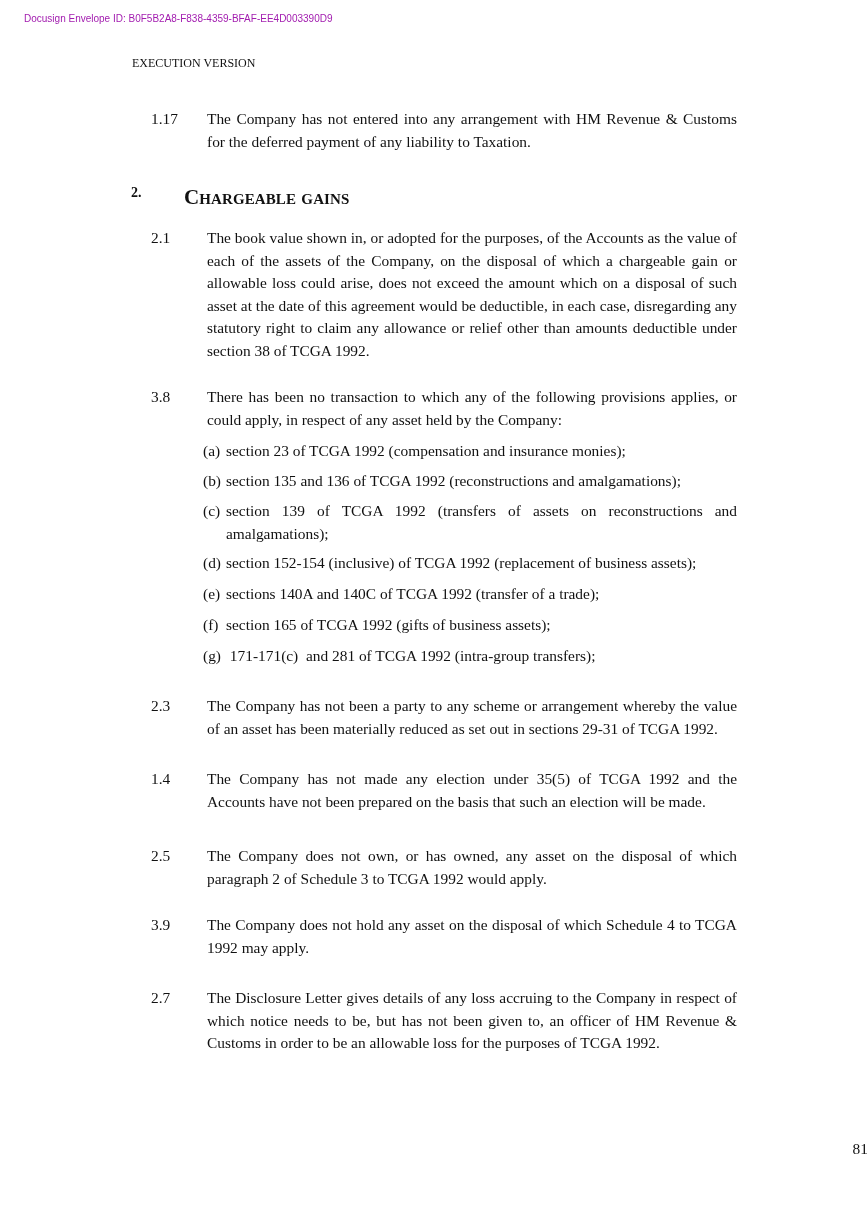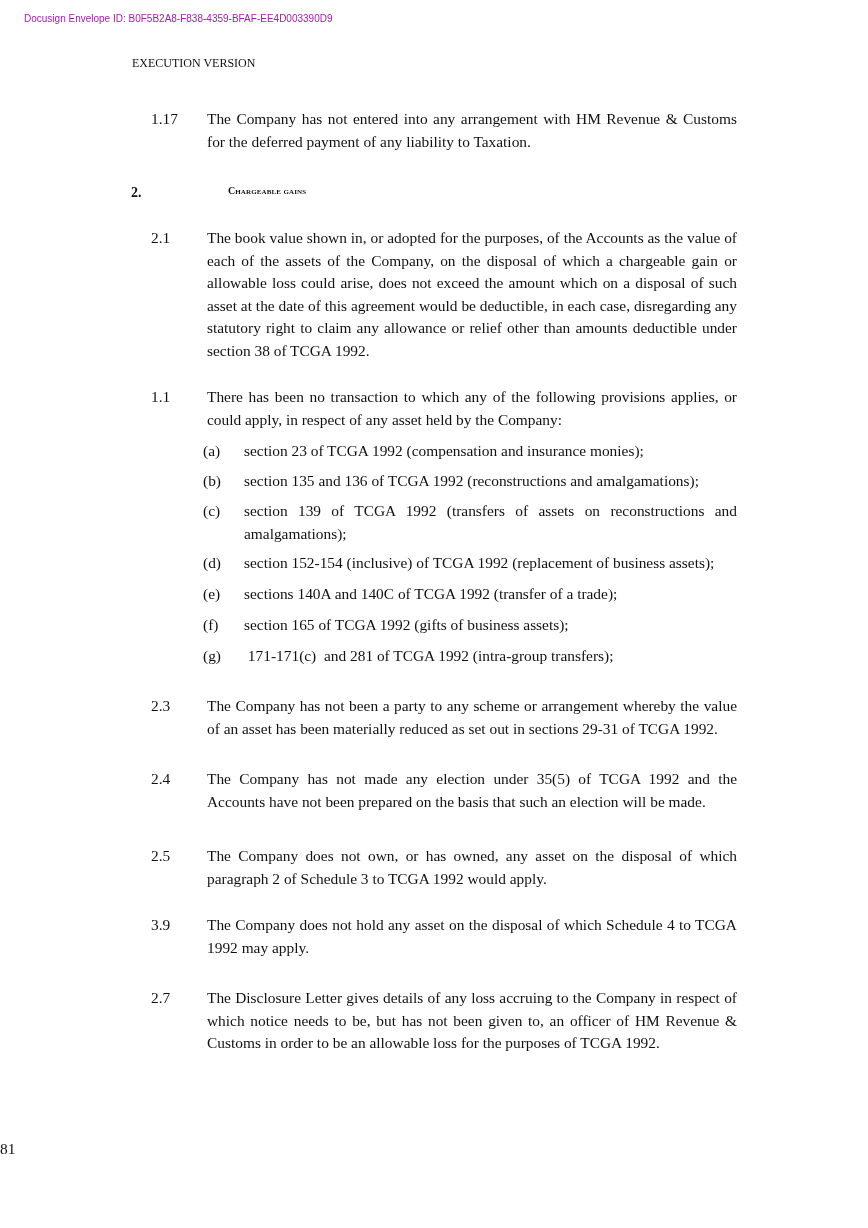--- a/index.html
+++ b/index.html
@@ -5,25 +5,25 @@
   html, body { margin: 0; padding: 0; background: #ffffff; }
   body { width: 868px; height: 1228px; position: relative; overflow: hidden; color: #111; }
   .envelope { position: absolute; left: 24px; top: 13px; font-family: "Liberation Sans", sans-serif; font-size: 10px; color: #a21caf; }
   .serif { font-family: "Liberation Serif", serif; }
   .exec { position: absolute; left: 132px; top: 56px; font-size: 12px; }
   .para { position: absolute; left: 131px; width: 606px; font-size: 15.4px; line-height: 22.5px; }
   .para .num { position: absolute; left: 0; top: 0; margin-left: 20px; }
   .para .text { margin-left: 76px; text-align: justify; text-align-last: left; }
   .heading { position: absolute; left: 131px; top: 185px; font-size: 14px; font-weight: bold; }
   .heading .hnum { position: absolute; left: 0; }
-  .heading .htitle { position: absolute; left: 53px; white-space: nowrap; font-variant: small-caps; font-size: 10px; letter-spacing: 0.1px; margin-left: 44px; }
+  .heading .htitle { position: absolute; left: 53px; white-space: nowrap; font-variant: small-caps; font-size: 21px; letter-spacing: 0.1px; }
   .sub { position: absolute; left: 203px; width: 534px; font-size: 15.4px; line-height: 22.5px; }
   .sub .lbl { position: absolute; left: 0; top: 0; }
-  .sub .stext { margin-left: 41px; text-align: justify; text-align-last: left; }
-  .pagenum { position: absolute; left: 0; width: 868px; top: 1140px; text-align: left; font-size: 15.4px; }
+  .sub .stext { margin-left: 23px; text-align: justify; text-align-last: left; }
+  .pagenum { position: absolute; left: 0; width: 868px; top: 1140px; text-align: right; font-size: 15.4px; }
 </style>
 </head>
 <body>
 
 <div class="envelope">Docusign Envelope ID: B0F5B2A8-F838-4359-BFAF-EE4D003390D9</div>
 
 <div class="exec serif">EXECUTION VERSION</div>
 
 <div class="para serif" style="top:108px">
   <span class="num">1.17</span>
@@ -34,21 +34,21 @@
   <span class="hnum">2.</span>
   <span class="htitle">Chargeable gains</span>
 </div>
 
 <div class="para serif" style="top:227px">
   <span class="num">2.1</span>
   <div class="text">The book value shown in, or adopted for the purposes, of the Accounts as the value of each of the assets of the Company, on the disposal of which a chargeable gain or allowable loss could arise, does not exceed the amount which on a disposal of such asset at the date of this agreement would be deductible, in each case, disregarding any statutory right to claim any allowance or relief other than amounts deductible under section 38 of TCGA 1992.</div>
 </div>
 
 <div class="para serif" style="top:386px">
-  <span class="num">1.1</span>
+  <span class="num">3.8</span>
   <div class="text">There has been no transaction to which any of the following provisions applies, or could apply, in respect of any asset held by the Company:</div>
 </div>
 
 <div class="sub serif" style="top:440px">
   <span class="lbl">(a)</span>
   <div class="stext">section 23 of TCGA 1992 (compensation and insurance monies);</div>
 </div>
 <div class="sub serif" style="top:470px">
   <span class="lbl">(b)</span>
   <div class="stext">section 135 and 136 of TCGA 1992 (reconstructions and amalgamations);</div>
@@ -73,21 +73,21 @@
   <span class="lbl">(g)</span>
   <div class="stext" style="white-space:pre"> 171-171(c)  and 281 of TCGA 1992 (intra-group transfers);</div>
 </div>
 
 <div class="para serif" style="top:695px">
   <span class="num">2.3</span>
   <div class="text">The Company has not been a party to any scheme or arrangement whereby the value of an asset has been materially reduced as set out in sections 29-31 of TCGA 1992.</div>
 </div>
 
 <div class="para serif" style="top:768px">
-  <span class="num">2.4</span>
+  <span class="num">1.4</span>
   <div class="text">The Company has not made any election under 35(5) of TCGA 1992 and the Accounts have not been prepared on the basis that such an election will be made.</div>
 </div>
 
 <div class="para serif" style="top:845px">
   <span class="num">2.5</span>
   <div class="text">The Company does not own, or has owned, any asset on the disposal of which paragraph 2 of Schedule 3 to TCGA 1992 would apply.</div>
 </div>
 
 <div class="para serif" style="top:914px">
   <span class="num">3.9</span>

